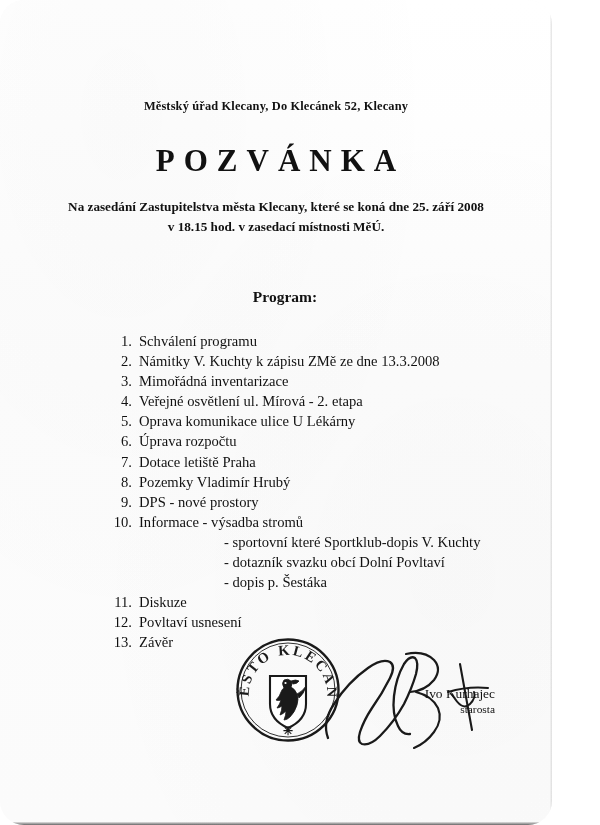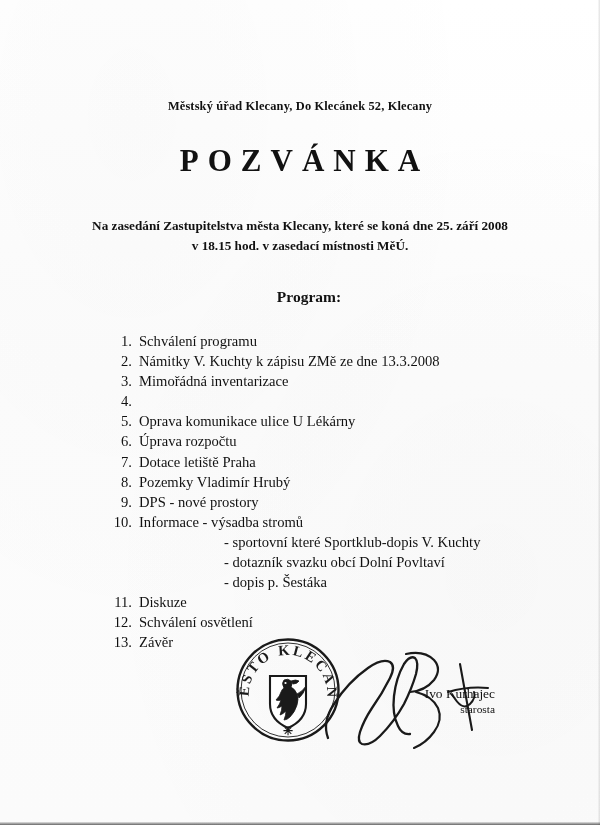--- a/index.html
+++ b/index.html
@@ -8,24 +8,25 @@
     padding: 0;
     background: #ffffff;
   }
   body {
     font-family: "Liberation Serif", "DejaVu Serif", serif;
     color: #111111;
   }
 
   .page {
     position: relative;
-    width: 600px;
+    width: 552px;
     height: 825px;
     background: #fdfdfd;
     overflow: hidden;
+    border-radius: 24px;
   }
 
   
   .scan-tint {
     position: absolute;
     inset: 0;
     background:
       radial-gradient(ellipse at 22% 14%, rgba(0,0,0,0.016) 0%, rgba(0,0,0,0) 55%),
       radial-gradient(ellipse at 82% 70%, rgba(0,0,0,0.014) 0%, rgba(0,0,0,0) 60%),
       linear-gradient(180deg, #ffffff 0%, #fcfcfc 45%, #fbfbfb 100%);
@@ -73,21 +74,21 @@
     right: 0;
     text-align: center;
     font-weight: bold;
     font-size: 31px;
     letter-spacing: 9px;
     text-indent: 9px;
   }
 
   .meeting-info {
     position: absolute;
-    top: 216px;
+    top: 197px;
     left: 0;
     right: 0;
     text-align: center;
     font-weight: bold;
     font-size: 13.2px;
     line-height: 20px;
   }
 
   .program-heading {
     position: absolute;
@@ -192,20 +193,21 @@
       <div class="agenda-row">
         <span class="agenda-num">2.</span>
         <span class="agenda-text">Námitky V. Kuchty k zápisu ZMě ze dne 13.3.2008</span>
       </div>
       <div class="agenda-row">
         <span class="agenda-num">3.</span>
         <span class="agenda-text">Mimořádná inventarizace</span>
       </div>
       <div class="agenda-row">
         <span class="agenda-num">4.</span>
+        <span class="agenda-text">Veřejné osvětlení ul. Mírová - 2. etapa</span>
       </div>
       <div class="agenda-row">
         <span class="agenda-num">5.</span>
         <span class="agenda-text">Oprava komunikace ulice U Lékárny</span>
       </div>
       <div class="agenda-row">
         <span class="agenda-num">6.</span>
         <span class="agenda-text">Úprava rozpočtu</span>
       </div>
       <div class="agenda-row">
@@ -228,21 +230,21 @@
       <div class="agenda-sub">- sportovní které Sportklub-dopis V. Kuchty</div>
       <div class="agenda-sub">- dotazník svazku obcí Dolní Povltaví</div>
       <div class="agenda-sub">- dopis p. Šestáka</div>
 
       <div class="agenda-row">
         <span class="agenda-num">11.</span>
         <span class="agenda-text">Diskuze</span>
       </div>
       <div class="agenda-row">
         <span class="agenda-num">12.</span>
-        <span class="agenda-text">Schválení osvětlení</span>
+        <span class="agenda-text">Povltaví usnesení</span>
       </div>
       <div class="agenda-row">
         <span class="agenda-num">13.</span>
         <span class="agenda-text">Závěr</span>
       </div>
 
     </div>
 
     <svg class="stamp" viewBox="0 0 108 108">
       <defs>

